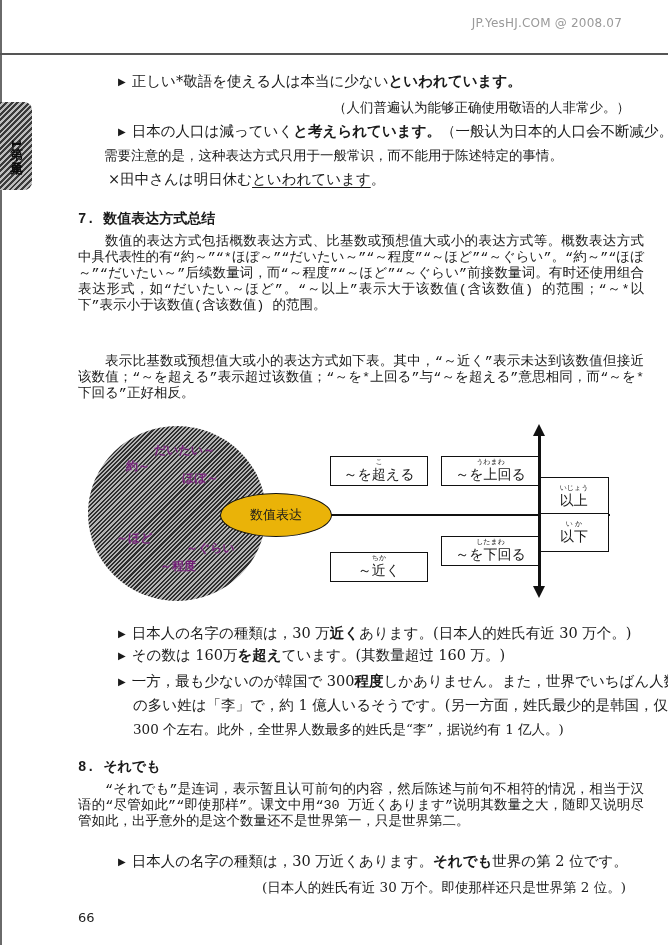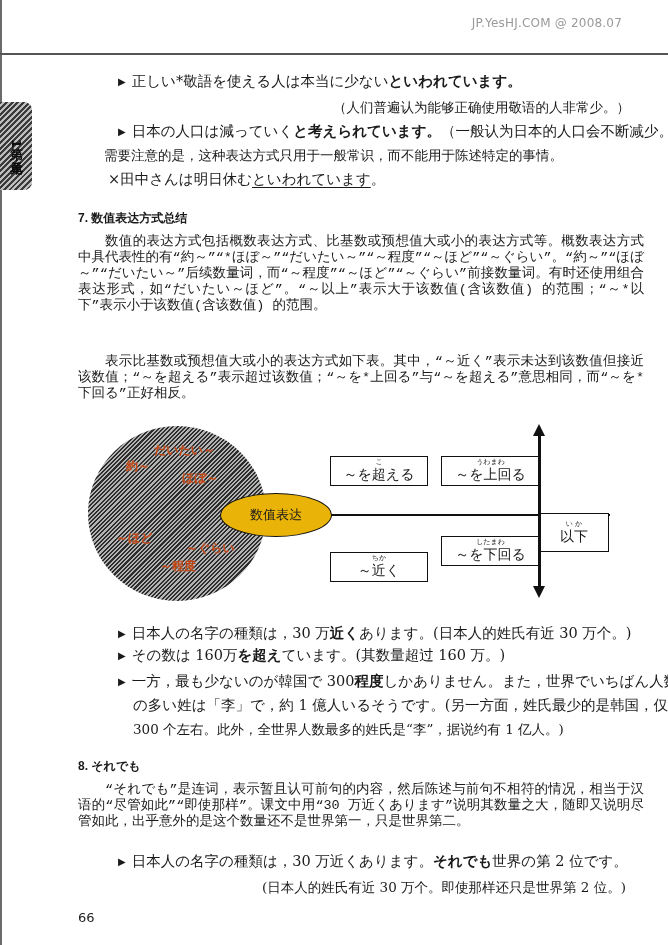--- a/index.html
+++ b/index.html
@@ -24,30 +24,30 @@
   .unit-tab span {
     writing-mode: vertical-rl; font-family: "DejaVu Sans", sans-serif;
     font-weight: bold; font-size: 13px; color: #0d0d0d; letter-spacing: 2px;
   }
   .abs { position: absolute; white-space: nowrap; }
   .txt { font-size: 13.5px; line-height: 18px; }
   .ja { font-size: 14.5px; }
   .tri { font-size: 10px; margin-right: 6px; display: inline-block; transform: translateY(-1px); }
   .b { font-weight: bold; font-family: "DejaVu Sans", sans-serif; }
   .u { text-decoration: underline; text-underline-offset: 3px; }
-  .h { font-family: Liberation Sans, sans-serif; font-weight: bold; font-size: 12px; }
+  .h { font-family: Liberation Mono, monospace; font-weight: bold; font-size: 14px; }
   .para { position: absolute; left: 78px; width: 566px; font-size: 13.5px; line-height: 16px; text-align: justify; white-space: normal; font-family: Liberation Mono, monospace; }
   .ind { text-indent: 2em; }
   
   .diagram { position: absolute; left: 88px; top: 424px; width: 540px; height: 172px; }
   .circle {
     position: absolute; left: 0; top: 2px; width: 178px; height: 175px; border-radius: 50%;
     background: repeating-linear-gradient(135deg, #2d2d2d 0 1.5px, #b3b3b3 1.5px 3px);
   }
-  .ctext { position: absolute; font-size: 12px; color: #c2410c; font-weight: bold; text-shadow: 0 0 2px #bbb; }
+  .ctext { position: absolute; font-size: 12px; color: #701a75; font-weight: bold; text-shadow: 0 0 2px #bbb; }
   .ellipse {
     position: absolute; left: 132px; top: 69px; width: 110px; height: 42px; border-radius: 50%;
     background: #eab308; border: 1.5px solid #111;
     display: flex; align-items: center; justify-content: center; font-size: 13px;
   }
   .hline { position: absolute; left: 242px; top: 90px; width: 280px; height: 1.5px; background: #111; }
   .box {
     position: absolute; background: #fff; border: 1.5px solid #111;
     display: flex; align-items: center; justify-content: center; font-size: 14px;
   }
@@ -105,20 +105,23 @@
   </div>
   <div class="box" style="left:353px; top:32px; width:97px; height:28px;">
     <span><span class="ruby-note">うわまわ</span><span>～を上回る</span></span>
   </div>
   <div class="box" style="left:242px; top:128px; width:96px; height:28px;">
     <span><span class="ruby-note">ちか</span><span>～近く</span></span>
   </div>
   <div class="box" style="left:353px; top:112px; width:97px; height:28px;">
     <span><span class="ruby-note">したまわ</span><span>～を下回る</span></span>
   </div>
+  <div class="box" style="left:451px; top:53px; width:68px; height:37px;">
+    <span><span class="ruby-note">いじょう</span><span>以上</span></span>
+  </div>
   <div class="box" style="left:451px; top:89px; width:68px; height:37px;">
     <span><span class="ruby-note">い か</span><span>以下</span></span>
   </div>
 
   <div class="vaxis"></div>
   <div class="arrow-up"></div>
   <div class="arrow-down"></div>
 </div>
 
 <div class="abs txt ja" style="left:118px; top:624px;">

